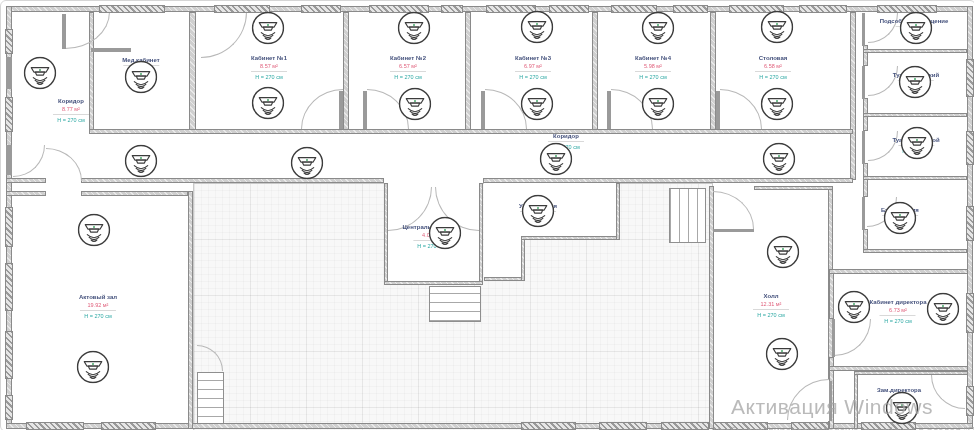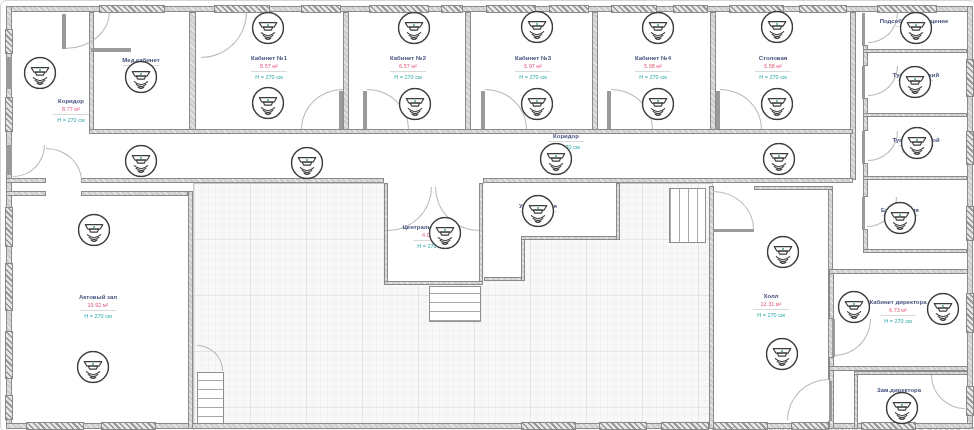--- a/index.html
+++ b/index.html
@@ -38,20 +38,21 @@
   .wm1{position:absolute;left:730px;top:394px;font-size:21px;color:var(--watermark);opacity:0.75;
        z-index:6;white-space:nowrap;letter-spacing:0.5px;}
   .wm2{position:absolute;left:712px;top:424px;font-size:10.5px;color:var(--watermark);opacity:0.7;
        z-index:6;white-space:nowrap;}
 </style>
 </head>
 <body>
 
 <div id="stage">
   <div class="tile-area"></div>
+  <div class="wm1">Активация Windows</div>
   <div class="wm2">Чтобы активировать Windows, перейдите в раздел "Параметры".</div>
 <div class="room-fill" style="left: 387px; top: 182px; width: 91px; height: 98px; position: absolute;"></div>
     <div class="room-fill" style="left: 483px; top: 182px; width: 132px; height: 53px; position: absolute;"></div>
     <div class="room-fill" style="left: 483px; top: 182px; width: 37px; height: 94px; position: absolute;"></div>
     <div class="wall" style="left: 5px; top: 5px; width: 967px; height: 6px; position: absolute;"></div>
     <div class="wall" style="left: 5px; top: 5px; width: 6px; height: 423px; position: absolute;"></div>
     <div class="wall" style="left: 966px; top: 5px; width: 6px; height: 423px; position: absolute;"></div>
     <div class="wall" style="left: 5px; top: 422px; width: 967px; height: 6px; position: absolute;"></div>
     <div class="wall" style="left: 88px; top: 11px; width: 5px; height: 119px; position: absolute;"></div>
     <div class="wall" style="left: 188px; top: 11px; width: 7px; height: 119px; position: absolute;"></div>

